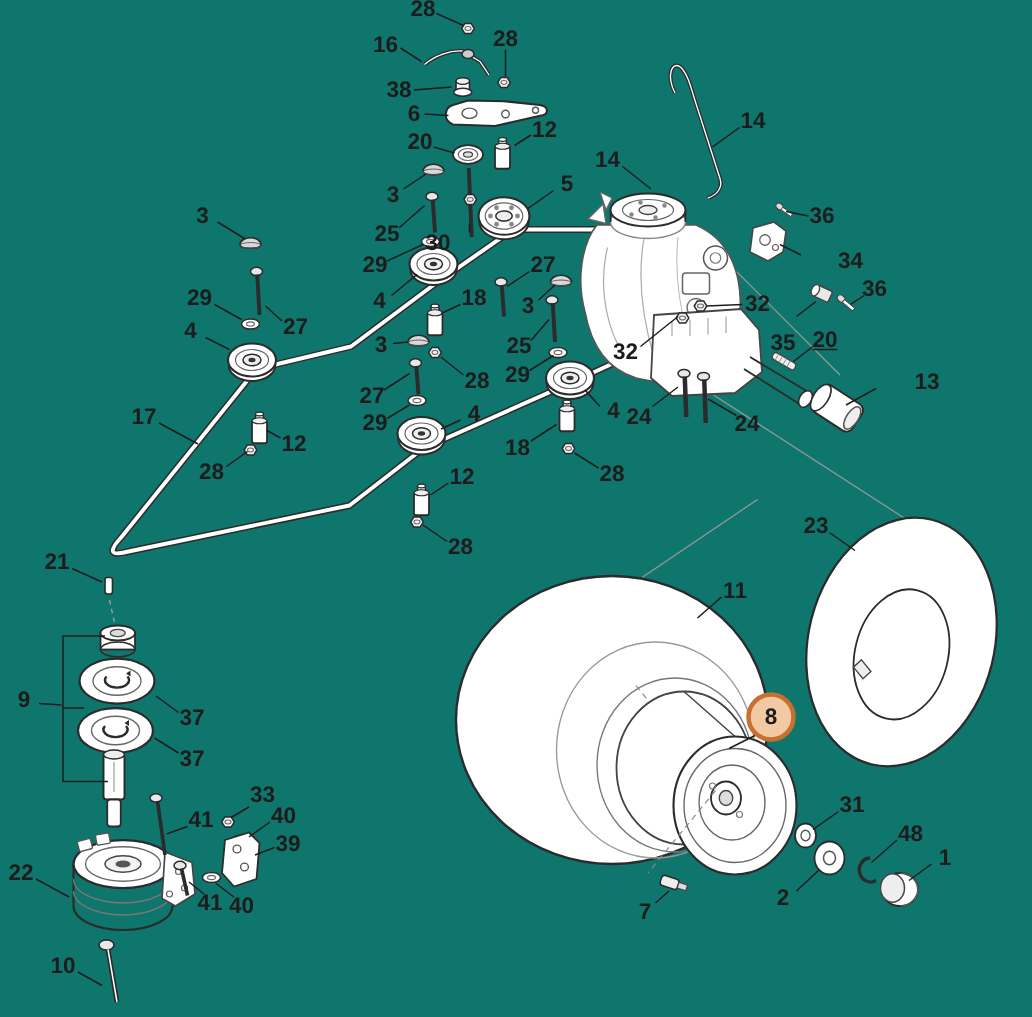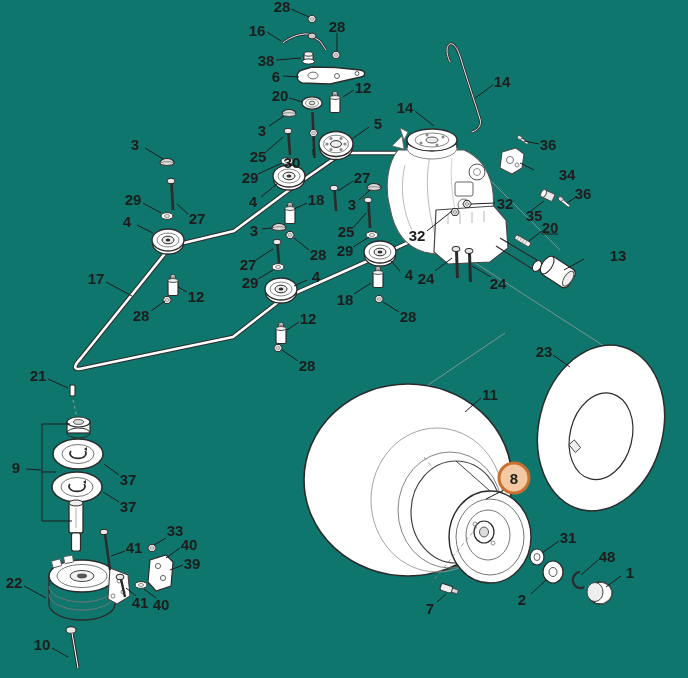--- a/index.html
+++ b/index.html
@@ -453,21 +453,21 @@
       <div class="callout" style="left: 141px; top: 315px;">28</div>
       <div class="callout" style="left: 135px; top: 144px;">3</div>
       <div class="callout" style="left: 133px; top: 199px;">29</div>
       <div class="callout" style="left: 197px; top: 218px;">27</div>
       <div class="callout" style="left: 127px; top: 221px;">4</div>
       <div class="callout" style="left: 405px; top: 107px;">14</div>
       <div class="callout" style="left: 502px; top: 81px; text-align: right;">14</div>
       <div class="callout" style="left: 548px; top: 144px;">36</div>
       <div class="callout" style="left: 555px; top: 174px; margin-left: 12px;">34</div>
       <div class="callout" style="left: 505px; top: 203px;">32</div>
-      <div class="callout" style="left: 522px; top: 215px; margin-left: 12px;">35</div>
+      <div class="callout" style="left: 522px; top: 229px;">35</div>
       <div class="callout" style="left: 583px; top: 193px;">36</div>
       <div class="callout" style="left: 550px; top: 227px; text-decoration: underline;">20</div>
       <div class="callout" style="left: 618px; top: 255px;">13</div>
       <div class="callout" style="left: 417px; top: 235px;">32</div>
       <div class="callout" style="left: 544px; top: 351px;">23</div>
       <div class="callout" style="left: 490px; top: 394px;">11</div>
       <div class="callout highlight" style="left: 514px; top: 478px;">8</div>
       <div class="callout" style="left: 568px; top: 537px;">31</div>
       <div class="callout" style="left: 607px; top: 556px;">48</div>
       <div class="callout" style="left: 630px; top: 572px;">1</div>

